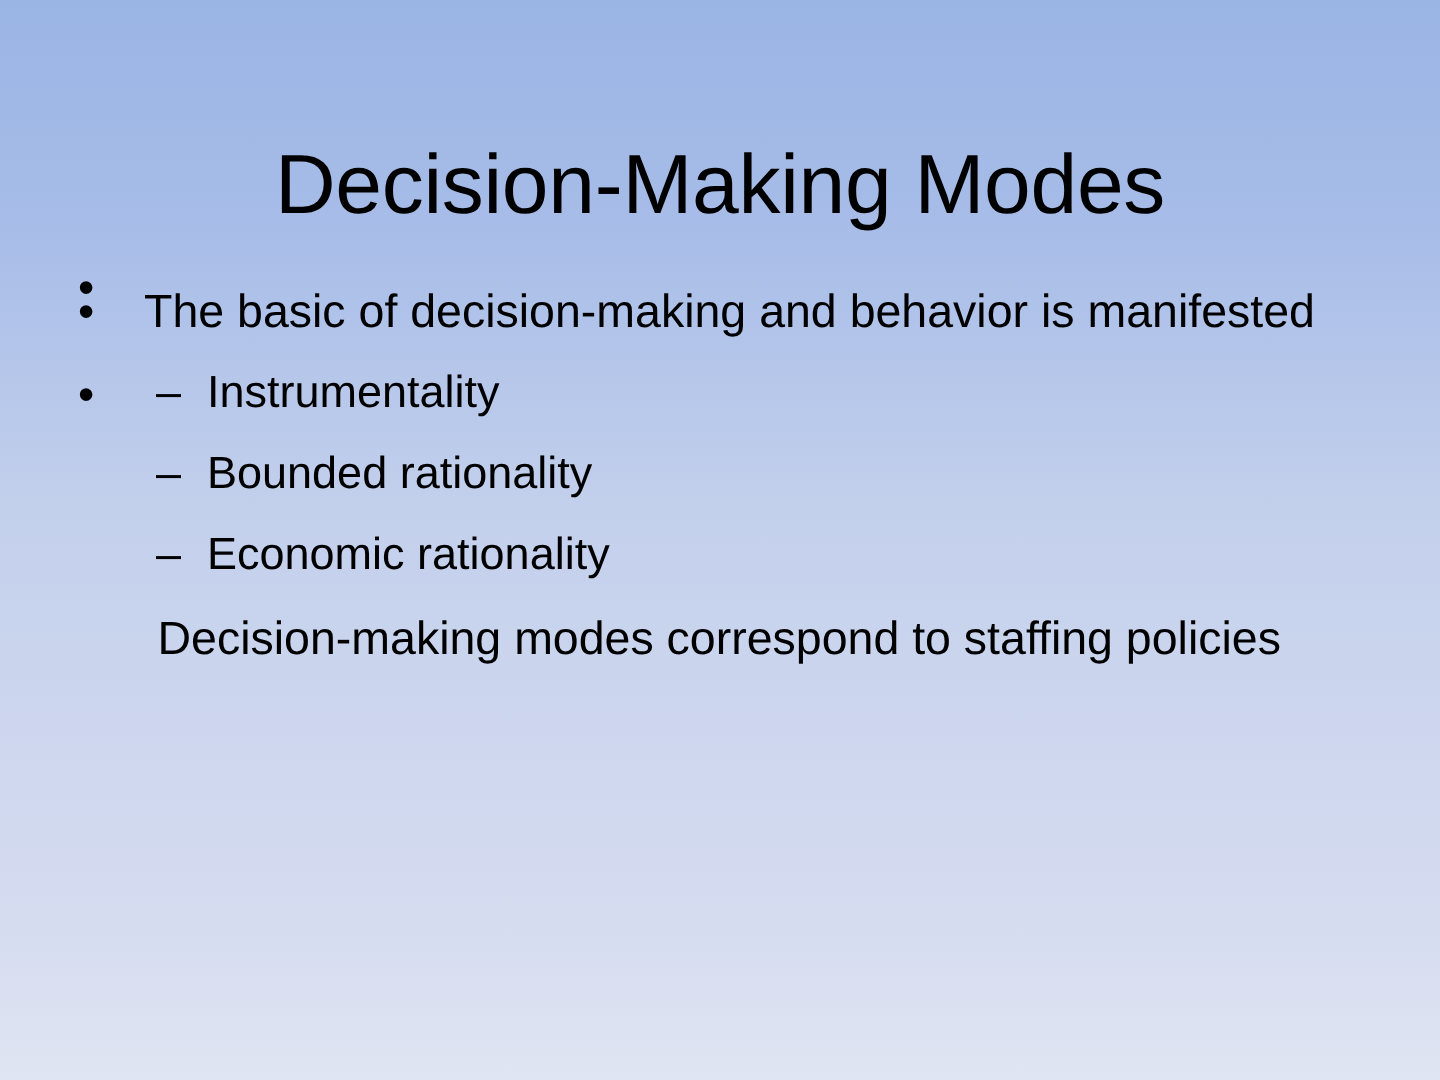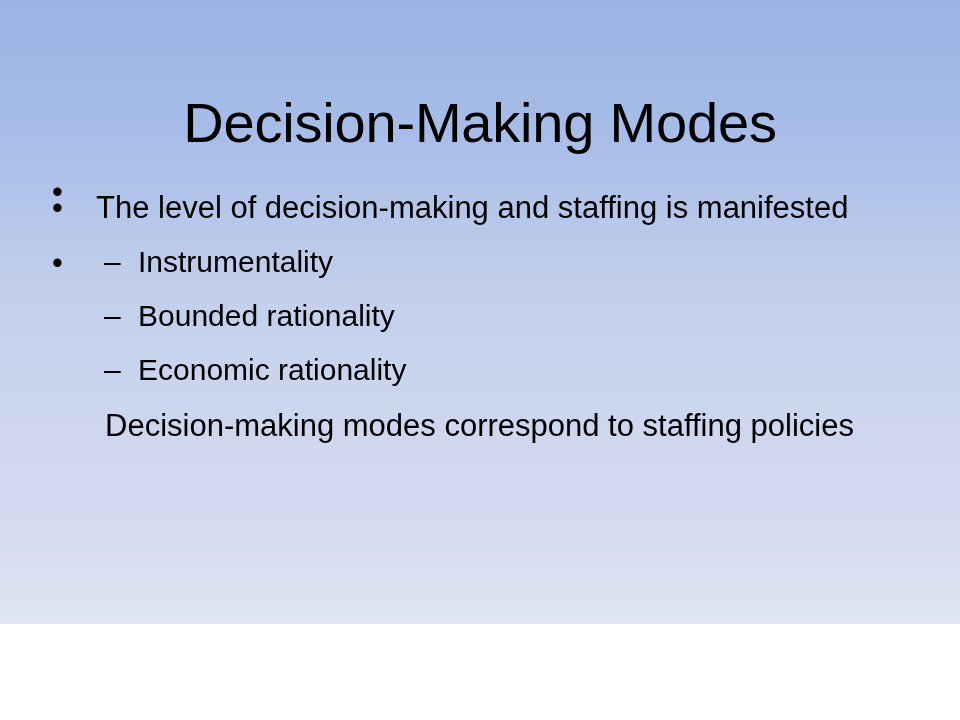--- a/index.html
+++ b/index.html
@@ -9,21 +9,21 @@
   body {
     width: 960px;
     height: 720px;
     overflow: hidden;
     font-family: "Liberation Sans", sans-serif;
     color: #000000;
   }
   .slide {
     position: relative;
     width: 960px;
-    height: 624px;
+    height: 720px;
     box-sizing: border-box;
     background: linear-gradient(to bottom,
         #9ab4e4 0%,
         #a8bde8 22%,
         #c3d0ec 47%,
         #d6dcf0 86%,
         #e0e5f3 100%);
     overflow: hidden;
   }
 
@@ -115,21 +115,21 @@
   <h1 class="title">Decision-Making Modes</h1>
 
   <div class="body-block">
 
     <div class="bullet-row">
       <span class="marker">•</span>
     </div>
 
     <div class="bullet-row">
       <span class="marker">•</span>
-      <span class="btext">The level of decision-making and staffing is manifested</span>
+      <span class="btext">The basic of decision-making and behavior is manifested</span>
     </div>
 
     <div class="bullet-row">
       <span class="marker">•</span>
     </div>
 
     <div class="sub-row">
       <span class="marker">–</span>
       <span class="btext">Instrumentality</span>
     </div>

